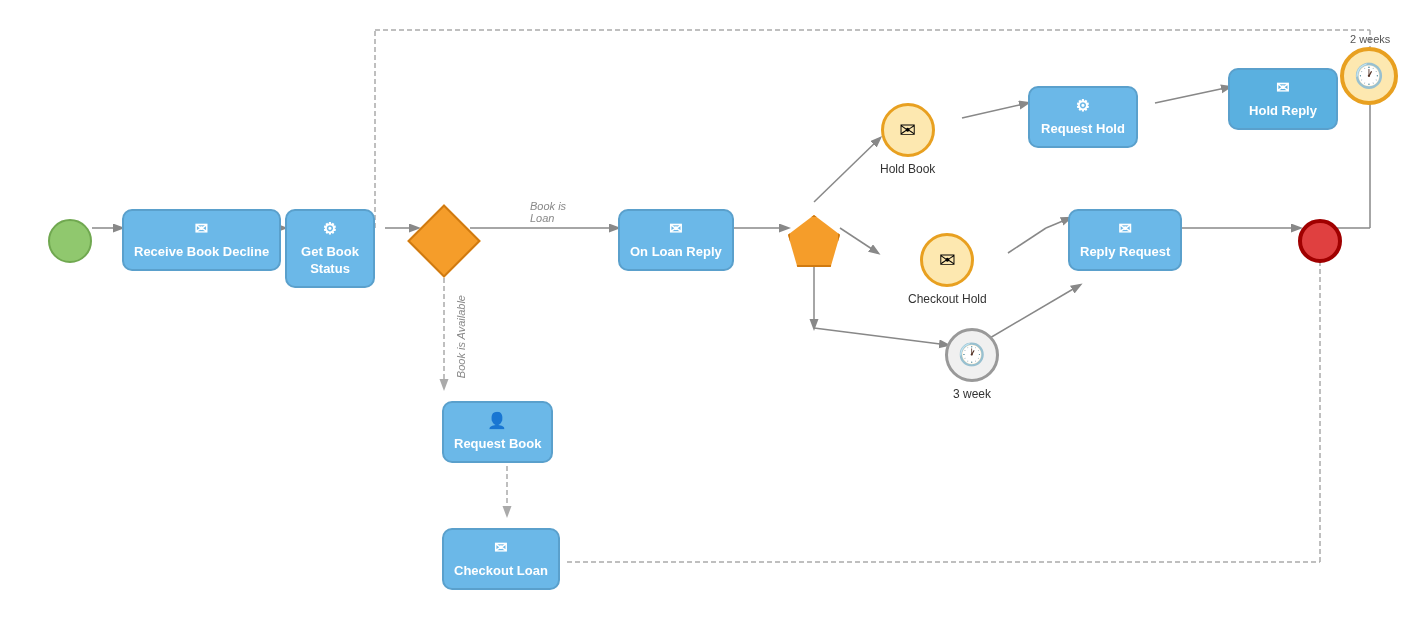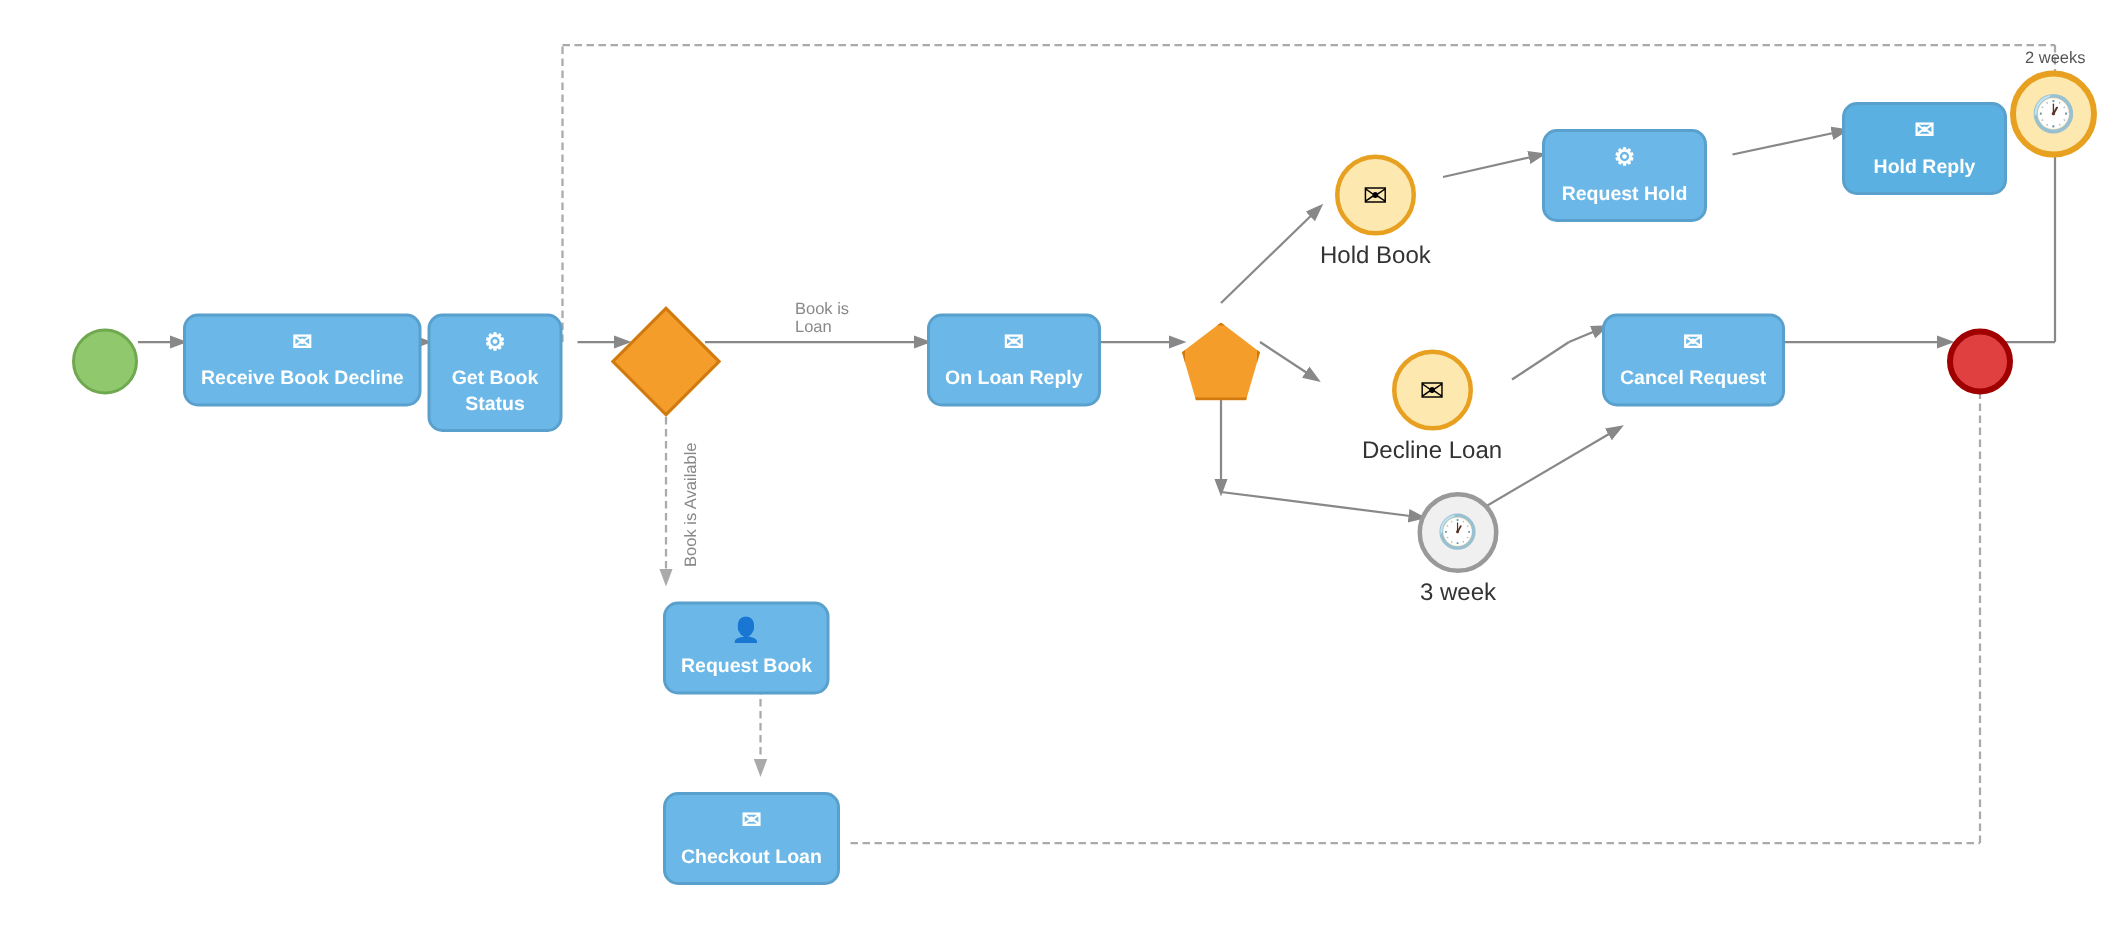--- a/index.html
+++ b/index.html
@@ -102,30 +102,31 @@
       height: 54px;
       border-radius: 50%;
       background: #fde8b0;
       border: 3px solid #e8a020;
       display: flex;
       align-items: center;
       justify-content: center;
       font-size: 20px;
     }
     .node-label {
-      font-size: 16px;
+      font-size: 12px;
       color: #333;
       margin-top: 5px;
       text-align: center;
       font-weight: normal;
     }
     .arrow-label {
       position: absolute;
       font-size: 11px;
       color: #888;
+      font-style: italic;
     }
     svg.arrows {
       position: absolute;
       top: 0; left: 0;
       width: 1412px;
       height: 621px;
       pointer-events: none;
     }
     .event-pentagon {
       width: 52px;
@@ -264,27 +265,27 @@
     <div class="task-box" style="min-width:110px; background:#5ab0e0;">
       <span class="task-icon">✉</span>
       <span>Hold Reply</span>
     </div>
   </div>
 
   <div class="node" style="left:908px; top:220px;">
     <div class="msg-circle">
       <span>✉</span>
     </div>
-    <div class="node-label">Decline Loan</div>
+    <div class="node-label">Checkout Hold</div>
   </div>
 
   <div class="node" style="left:1068px; top:196px;">
     <div class="task-box" style="min-width:110px;">
       <span class="task-icon">✉</span>
-      <span>Cancel Request</span>
+      <span>Reply Request</span>
     </div>
   </div>
 
   <div class="node" style="left:945px; top:315px;">
     <div class="timer-circle">
       <span>🕐</span>
     </div>
     <div class="node-label">3 week</div>
   </div>
 

